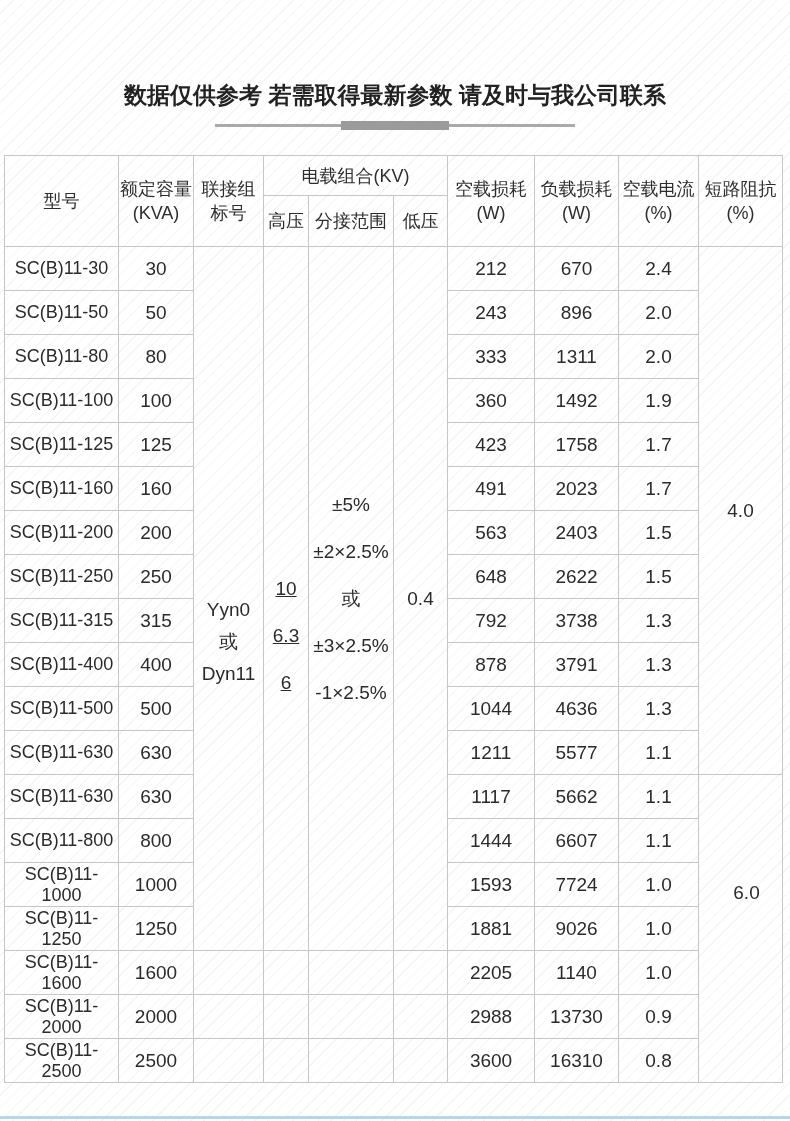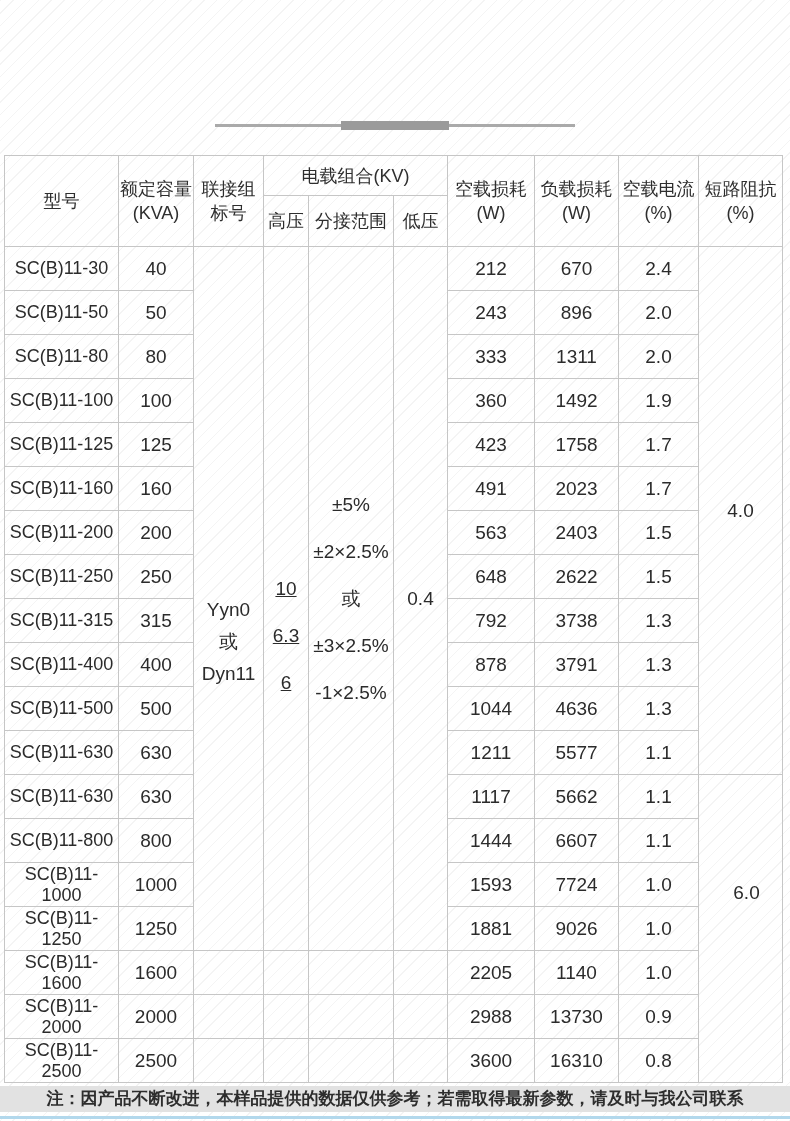--- a/index.html
+++ b/index.html
@@ -52,20 +52,21 @@
   .accent-line {
     position:absolute; top:1116px; left:0; width:790px; height:3px;
     background:#b2d8ec;
   }
 </style>
 </head>
 <body>
 
 <div class="page">
 
+  <div class="subtitle">数据仅供参考 若需取得最新参数 请及时与我公司联系</div>
 
   <div class="divider">
     <div class="divider-line"></div>
     <div class="divider-thick"></div>
   </div>
 
   <div class="tbl-wrap">
     <table>
       <colgroup>
         <col style="width:114px">
@@ -98,21 +99,21 @@
         </tr>
         <tr class="hdr2">
           <th>高压</th>
           <th>分接范围</th>
           <th>低压</th>
         </tr>
       </thead>
       <tbody>
         <tr>
           <td class="model">SC(B)11-30</td>
-          <td class="num">40</td>
+          <td class="num">30</td>
           <td class="merged m-conn" rowspan="16">Yyn0
 或
 Dyn11</td>
           <td class="merged m-hv" rowspan="16">10
 6.3
 6</td>
           <td class="merged m-tap" rowspan="16">±5%
 ±2×2.5%
 或
 ±3×2.5%
@@ -259,16 +260,15 @@
           <td></td>
           <td></td>
           <td class="num">3600</td>
           <td class="num">16310</td>
           <td class="num">0.8</td>
         </tr>
       </tbody>
     </table>
   </div>
 
-  <div class="footer-bar">注：因产品不断改进，本样品提供的数据仅供参考；若需取得最新参数，请及时与我公司联系</div>
   <div class="accent-line"></div>
 
 </div>
 
 </body></html>

